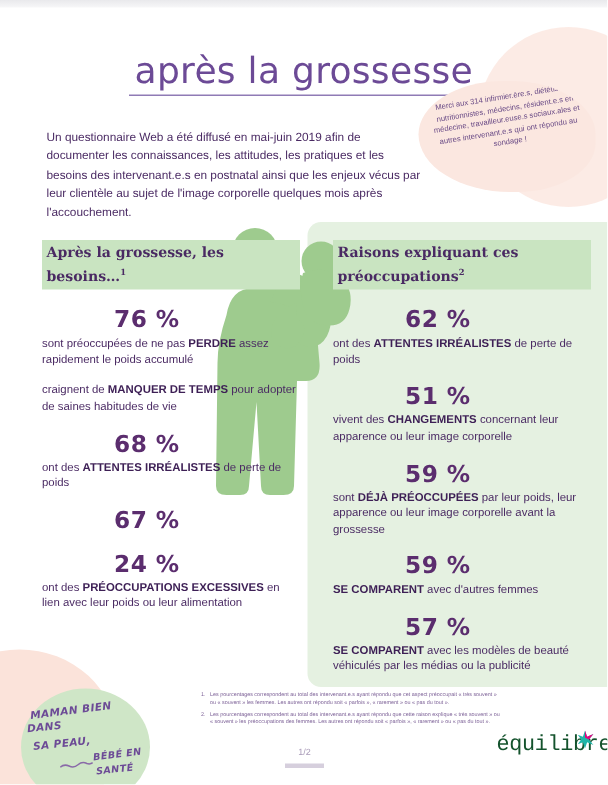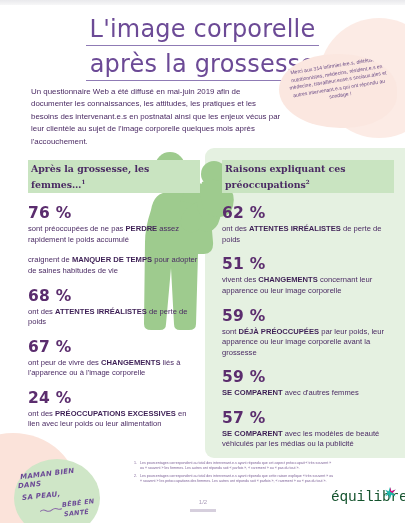--- a/index.html
+++ b/index.html
@@ -138,20 +138,21 @@
   .col-head sup { font-size: 5.6px; }
 
   .stat { margin-bottom: 10px; }
   .stat-num {
     font-family: "DejaVu Sans", sans-serif;
     font-weight: bold;
     font-size: 15.5px;
     line-height: 19px;
     color: #5b2d6e;
     letter-spacing: .3px;
+    margin-left: 48px;
   }
   .stat-desc {
     font-size: 7.6px;
     line-height: 10.6px;
     color: #4a2a63;
     margin-top: 1px;
   }
   .stat-desc b {
     font-weight: bold;
     color: #3d1f55;
@@ -240,21 +241,21 @@
 </style>
 </head>
 <body>
 
 <div id="page">
 
   <div class="top-strip"></div>
   <div class="blob-peach-tr"></div>
 
   <div class="title-wrap">
-    <div class="title-line">L'image corporelle</div><br>
+    <br>
     <div class="title-line">après la grossesse</div>
   </div>
 
   <div class="intro">Un questionnaire Web a été diffusé en mai-juin 2019 afin de documenter les connaissances, les attitudes, les pratiques et les besoins des intervenant.e.s en postnatal ainsi que les enjeux vécus par leur clientèle au sujet de l'image corporelle quelques mois après l'accouchement.</div>
 
   <div class="thanks-circle">
     <div class="thanks-text">Merci aux 314 infirmier.ère.s, diététistes-nutritionnistes, médecins, résident.e.s en médecine, travailleur.euse.s sociaux.ales et autres intervenant.e.s qui ont répondu au sondage !</div>
   </div>
 
   <div class="mint-panel"></div>
@@ -270,36 +271,35 @@
 
       <circle cx="86" cy="26" r="13"></circle>
 
       <path d="M74 34 q16 -6 26 4 q8 8 5 20 q-3 12 -15 11 q-13 -1 -16 -13 q-3 -12 0 -22 z"></path>
 
       <path d="M70 54 q-12 4 -16 14 q-4 11 5 15 q9 4 14 -5 q4 -8 -1 -12 q-4 -4 -2 -12 z"></path>
     </g>
   </svg>
 
   <div class="col col-left">
-    <div class="col-head"><span>Après la grossesse, les femmes…</span><sup>1</sup></div>
+    <div class="col-head"><span>Après la grossesse, les besoins…</span><sup>1</sup></div>
     <div>
         <div class="stat">
           <div class="stat-num">76 %</div>
           <div class="stat-desc"><span>sont préoccupées de ne pas </span><b>PERDRE</b><span> assez rapidement le poids accumulé</span></div>
         </div>
         <div class="stat">
           <div class="stat-desc"><span>craignent de </span><b>MANQUER DE TEMPS</b><span> pour adopter de saines habitudes de vie</span></div>
         </div>
         <div class="stat">
           <div class="stat-num">68 %</div>
           <div class="stat-desc"><span>ont des </span><b>ATTENTES IRRÉALISTES</b><span> de perte de poids</span></div>
         </div>
         <div class="stat">
           <div class="stat-num">67 %</div>
-          <div class="stat-desc"><span>ont peur de vivre des </span><b>CHANGEMENTS</b><span> liés à l'apparence ou à l'image corporelle</span></div>
         </div>
         <div class="stat">
           <div class="stat-num">24 %</div>
           <div class="stat-desc"><span>ont des </span><b>PRÉOCCUPATIONS EXCESSIVES</b><span> en lien avec leur poids ou leur alimentation</span></div>
         </div>
       </div>
   </div>
 
   <div class="col col-right">
     <div class="col-head"><span>Raisons expliquant ces préoccupations</span><sup>2</sup></div>

